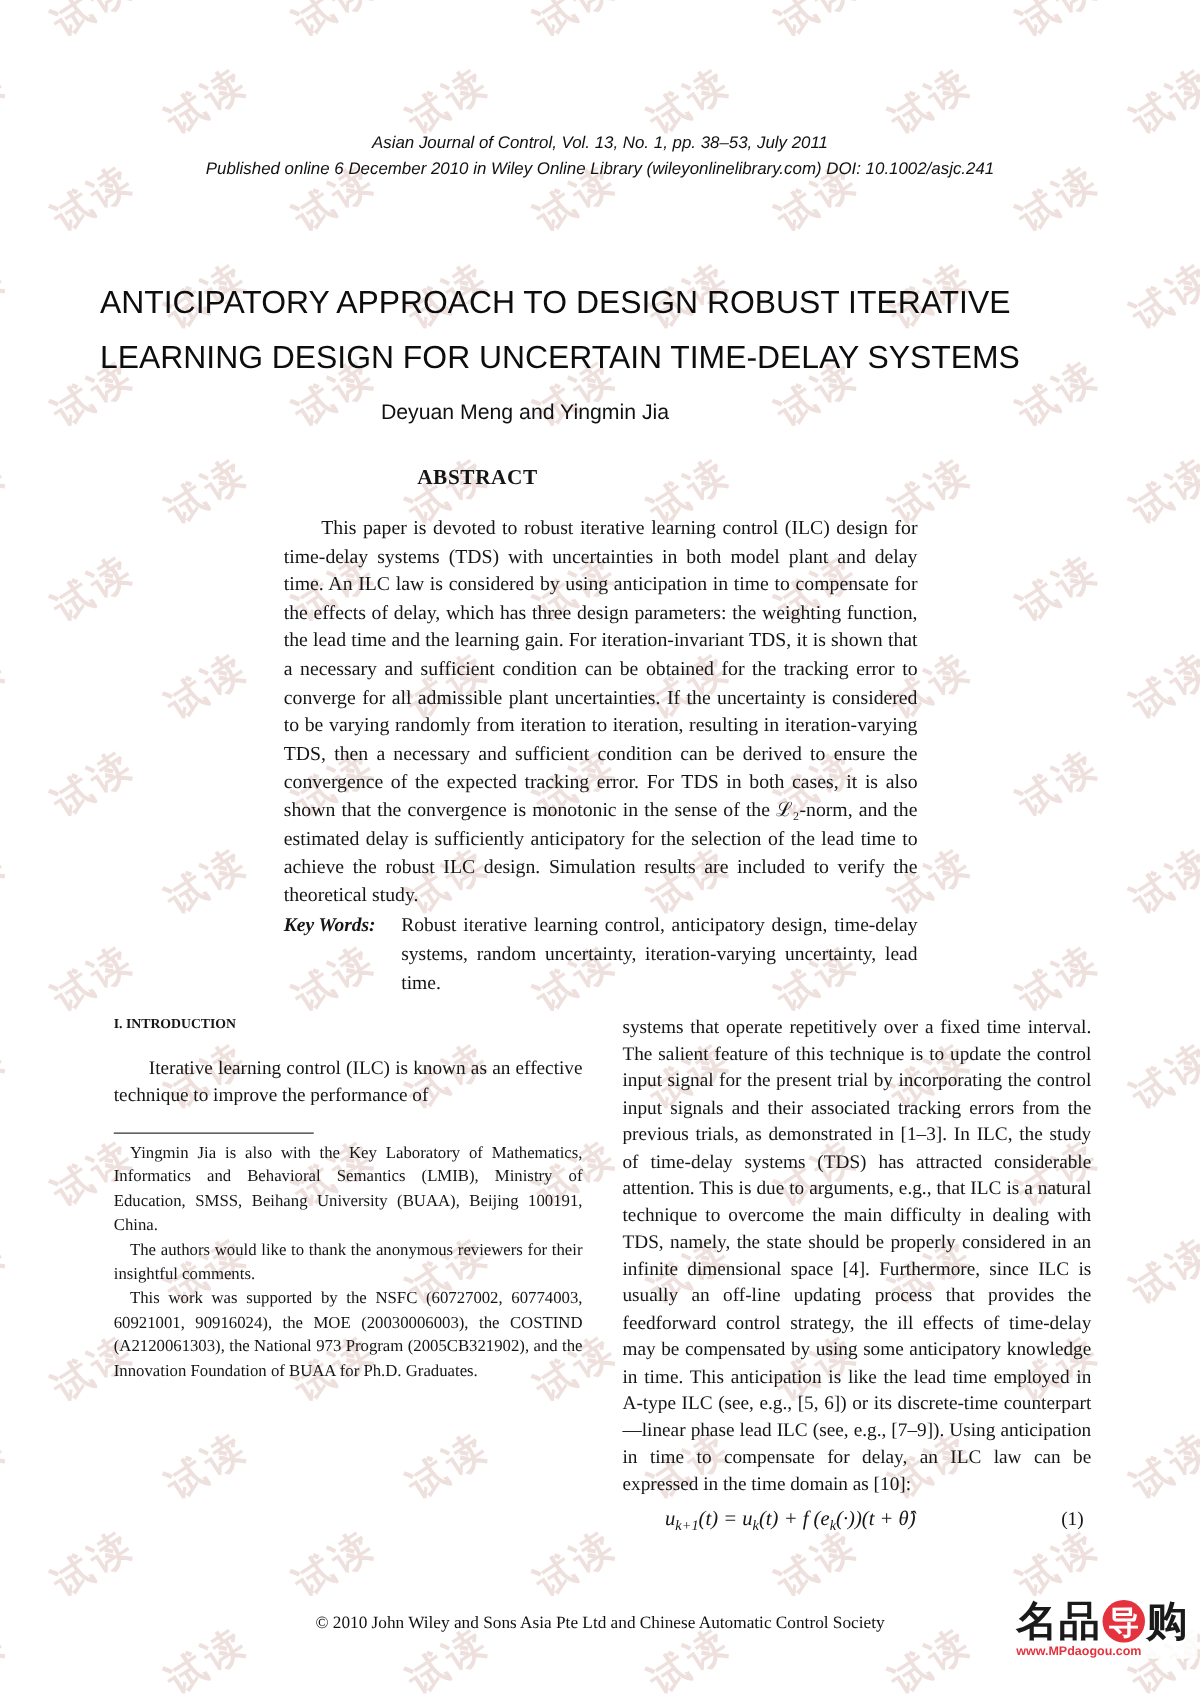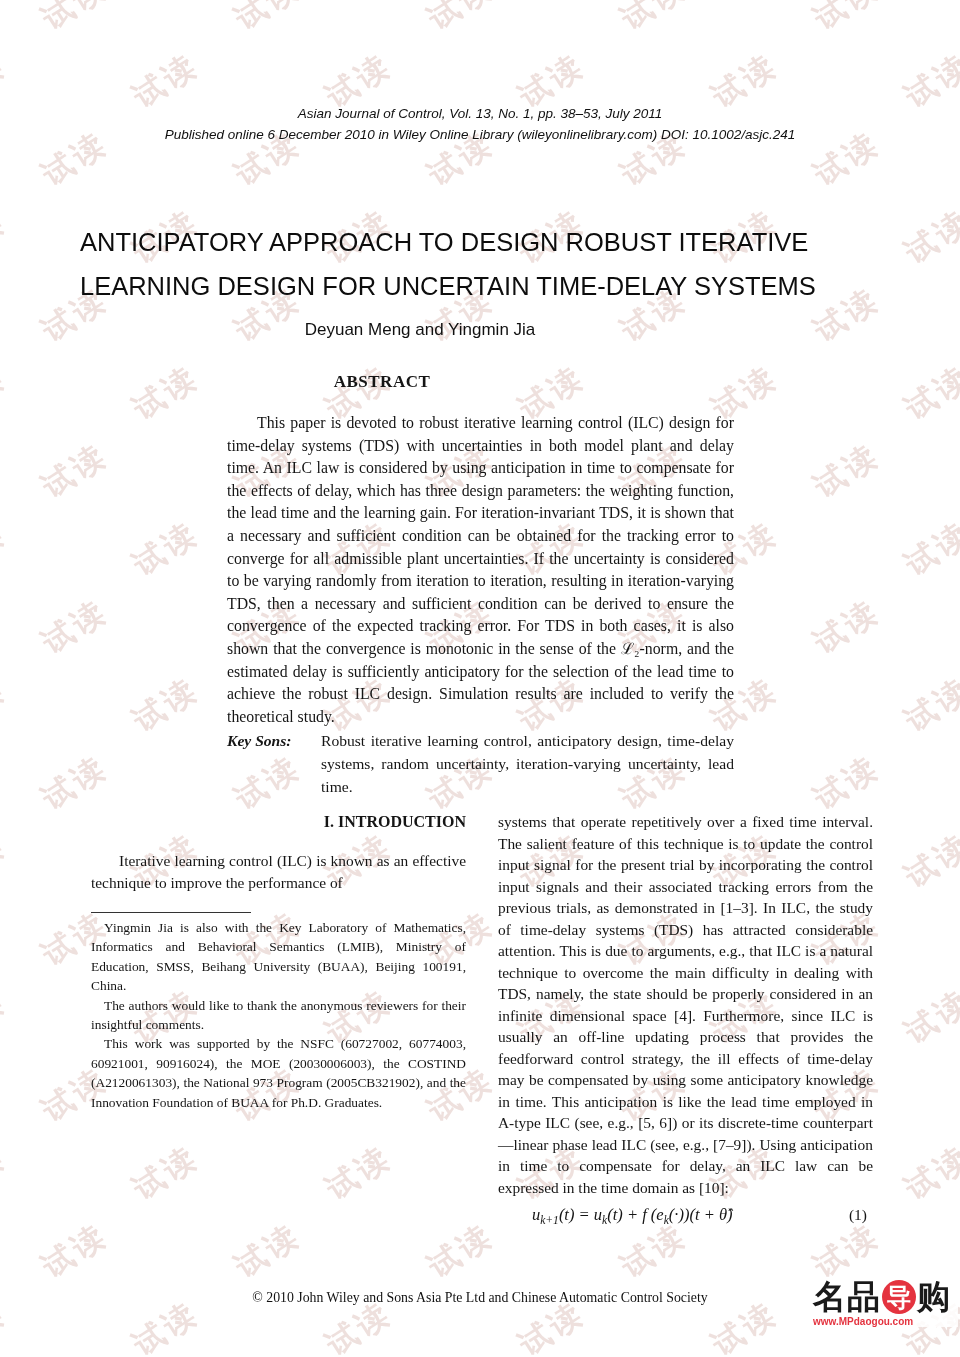--- a/index.html
+++ b/index.html
@@ -81,23 +81,23 @@
     flex: 0 0 94px;
     font-weight: bold;
     font-style: italic;
   }
   .kw-body { flex: 1; text-align: justify; }
 
   .col-left  { left: 91px;  top: 813px; width: 375px; }
   .col-right { left: 498px; top: 811px; width: 375px; }
 
   .section-heading {
-    text-align: right;
-    font-weight: bold;
-    font-size: 16px;
+    text-align: left;
+    font-weight: bold;
+    font-size: 11px;
   }
   .body-par {
     margin-top: 19px;
     font-size: 15.4px;
     line-height: 21.5px;
     text-align: justify;
     text-indent: 28px;
   }
   .body-par.no-indent { text-indent: 0; margin-top: 0; }
 
@@ -289,21 +289,21 @@
     <div>LEARNING DESIGN FOR UNCERTAIN TIME-DELAY SYSTEMS</div>
   </div>
 
   <div class="layer authors">Deyuan Meng and Yingmin Jia</div>
 
   <div class="layer abstract-heading">ABSTRACT</div>
 
   <div class="layer abstract-body">This paper is devoted to robust iterative learning control (ILC) design for time-delay systems (TDS) with uncertainties in both model plant and delay time. An ILC law is considered by using anticipation in time to compensate for the effects of delay, which has three design parameters: the weighting function, the lead time and the learning gain. For iteration-invariant TDS, it is shown that a necessary and sufficient condition can be obtained for the tracking error to converge for all admissible plant uncertainties. If the uncertainty is considered to be varying randomly from iteration to iteration, resulting in iteration-varying TDS, then a necessary and sufficient condition can be derived to ensure the convergence of the expected tracking error. For TDS in both cases, it is also shown that the convergence is monotonic in the sense of the ℒ₂-norm, and the estimated delay is sufficiently anticipatory for the selection of the lead time to achieve the robust ILC design. Simulation results are included to verify the theoretical study.</div>
 
   <div class="layer keywords">
-    <div class="kw-label">Key Sons:</div>
+    <div class="kw-label">Key Words:</div>
     <div class="kw-body">Robust iterative learning control, anticipatory design, time-delay systems, random uncertainty, iteration-varying uncertainty, lead time.</div>
   </div>
 
   <div class="layer col-left">
     <div class="section-heading">I. INTRODUCTION</div>
     <p class="body-par">Iterative learning control (ILC) is known as an effective technique to improve the performance of</p>
     <div class="footnotes">
       <div class="fn-rule"></div>
       <p class="fn">Yingmin Jia is also with the Key Laboratory of Mathematics, Informatics and Behavioral Semantics (LMIB), Ministry of Education, SMSS, Beihang University (BUAA), Beijing 100191, China.</p>
       <p class="fn">The authors would like to thank the anonymous reviewers for their insightful comments.</p>

